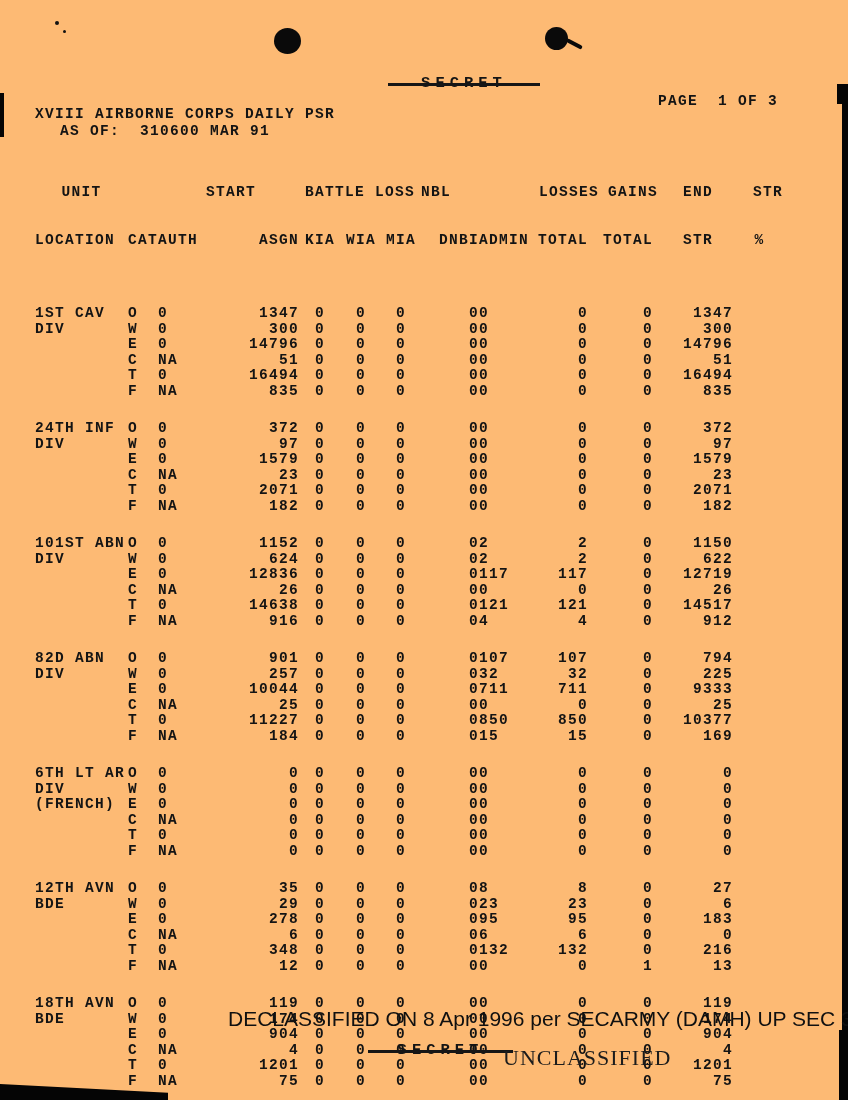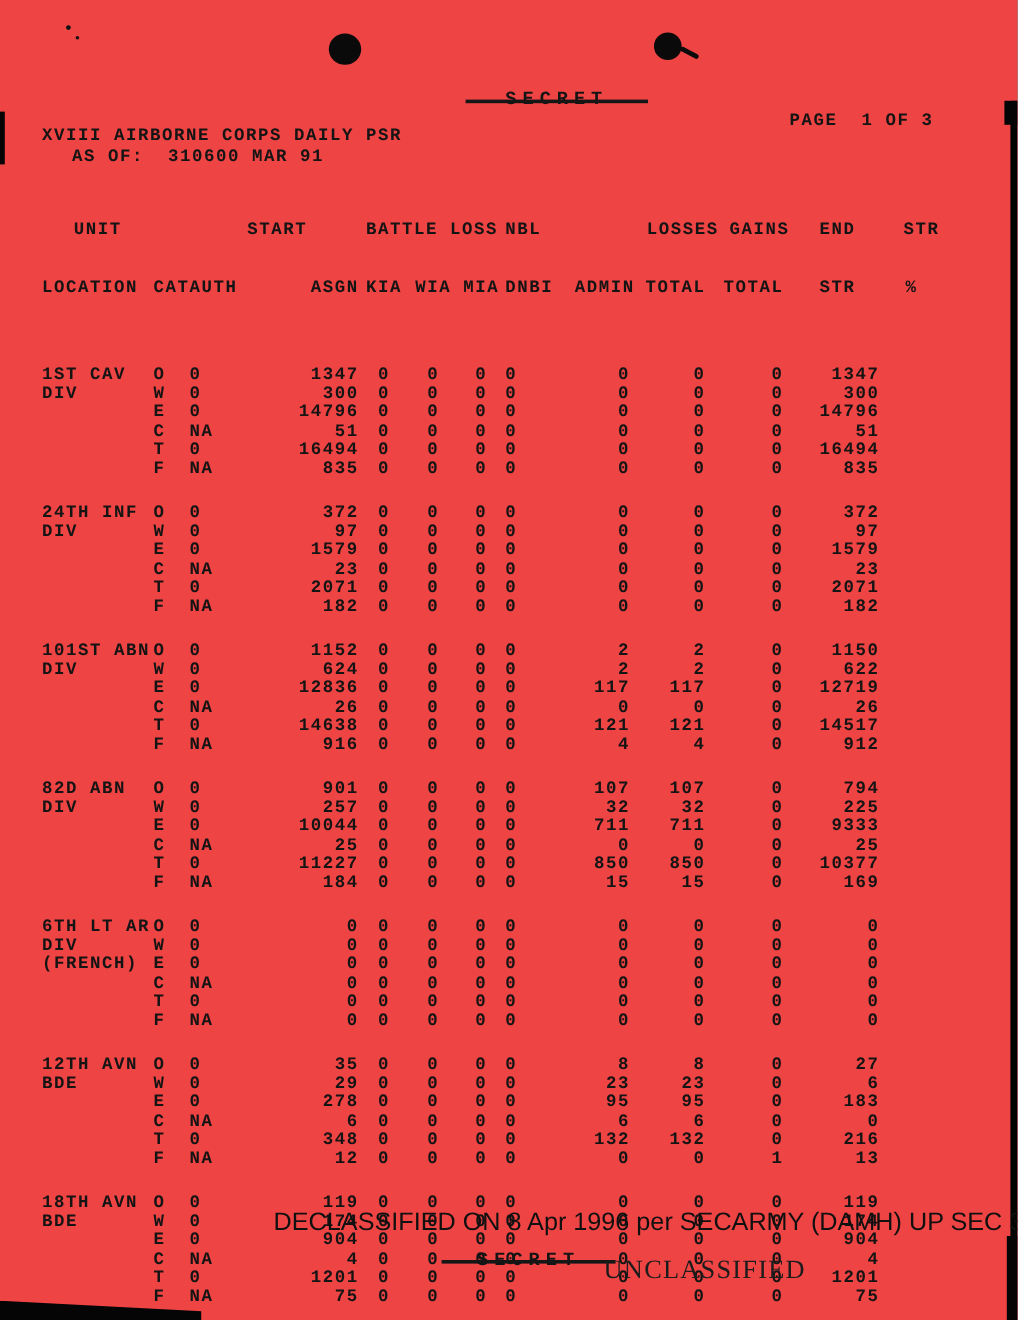--- a/index.html
+++ b/index.html
@@ -1,20 +1,20 @@
 <!DOCTYPE html>
 <html><head>
 <meta charset="utf-8">
 <style>
   html, body { margin:0; padding:0; background:#888; }
   .page {
     position: relative;
     width: 848px;
     height: 1100px;
-    background: #ef4444;
+    background: #fdba74;
     overflow: hidden;
     font-family: "Liberation Mono", "DejaVu Sans Mono", monospace;
     color: #141414;
   }
   .mono {
     font-family: "Liberation Mono", "DejaVu Sans Mono", monospace;
     font-weight: 700;
     font-size: 14.5px;
     letter-spacing: 1.3px;
     color: #141414;
@@ -61,22 +61,22 @@
   .table { position:absolute; left:35px; top:153px; width:760px; }
   .trow { display:flex; height:15.5px; line-height:15.5px; }
   .c { flex:none; box-sizing:border-box; white-space:pre; overflow:visible; }
   .c-unit        { width:93px; text-align:left; }
   .c-cat         { width:30px; }
   .c-auth        { width:67px; text-align:left; }
   .c-asgn        { width:74px; text-align:right; }
   .c-kia         { width:42px; text-align:center; }
   .c-wia         { width:40px; text-align:center; }
   .c-mia         { width:40px; text-align:center; }
-  .c-dnbi        { width:58px; text-align:left; }
-  .c-admin       { width:46px; text-align:right; }
+  .c-dnbi        { width:58px; text-align:right; }
+  .c-admin       { width:46px; text-align:left; }
   .c-losses_total{ width:63px; text-align:right; }
   .c-gains_total { width:65px; text-align:right; }
   .c-end_str     { width:80px; text-align:right; }
   .c-str_pct     { width:53px; text-align:center; }
   
   .grp-start  { width:141px; text-align:left; padding-left:48px; }
   .grp-battle { width:122px; text-align:center; }
   .grp-nbl    { width:104px; text-align:left; }
   .h-losses   { width:63px; text-align:left; padding-left:14px; }
   .h-gains    { width:65px; text-align:left; padding-left:20px; }

